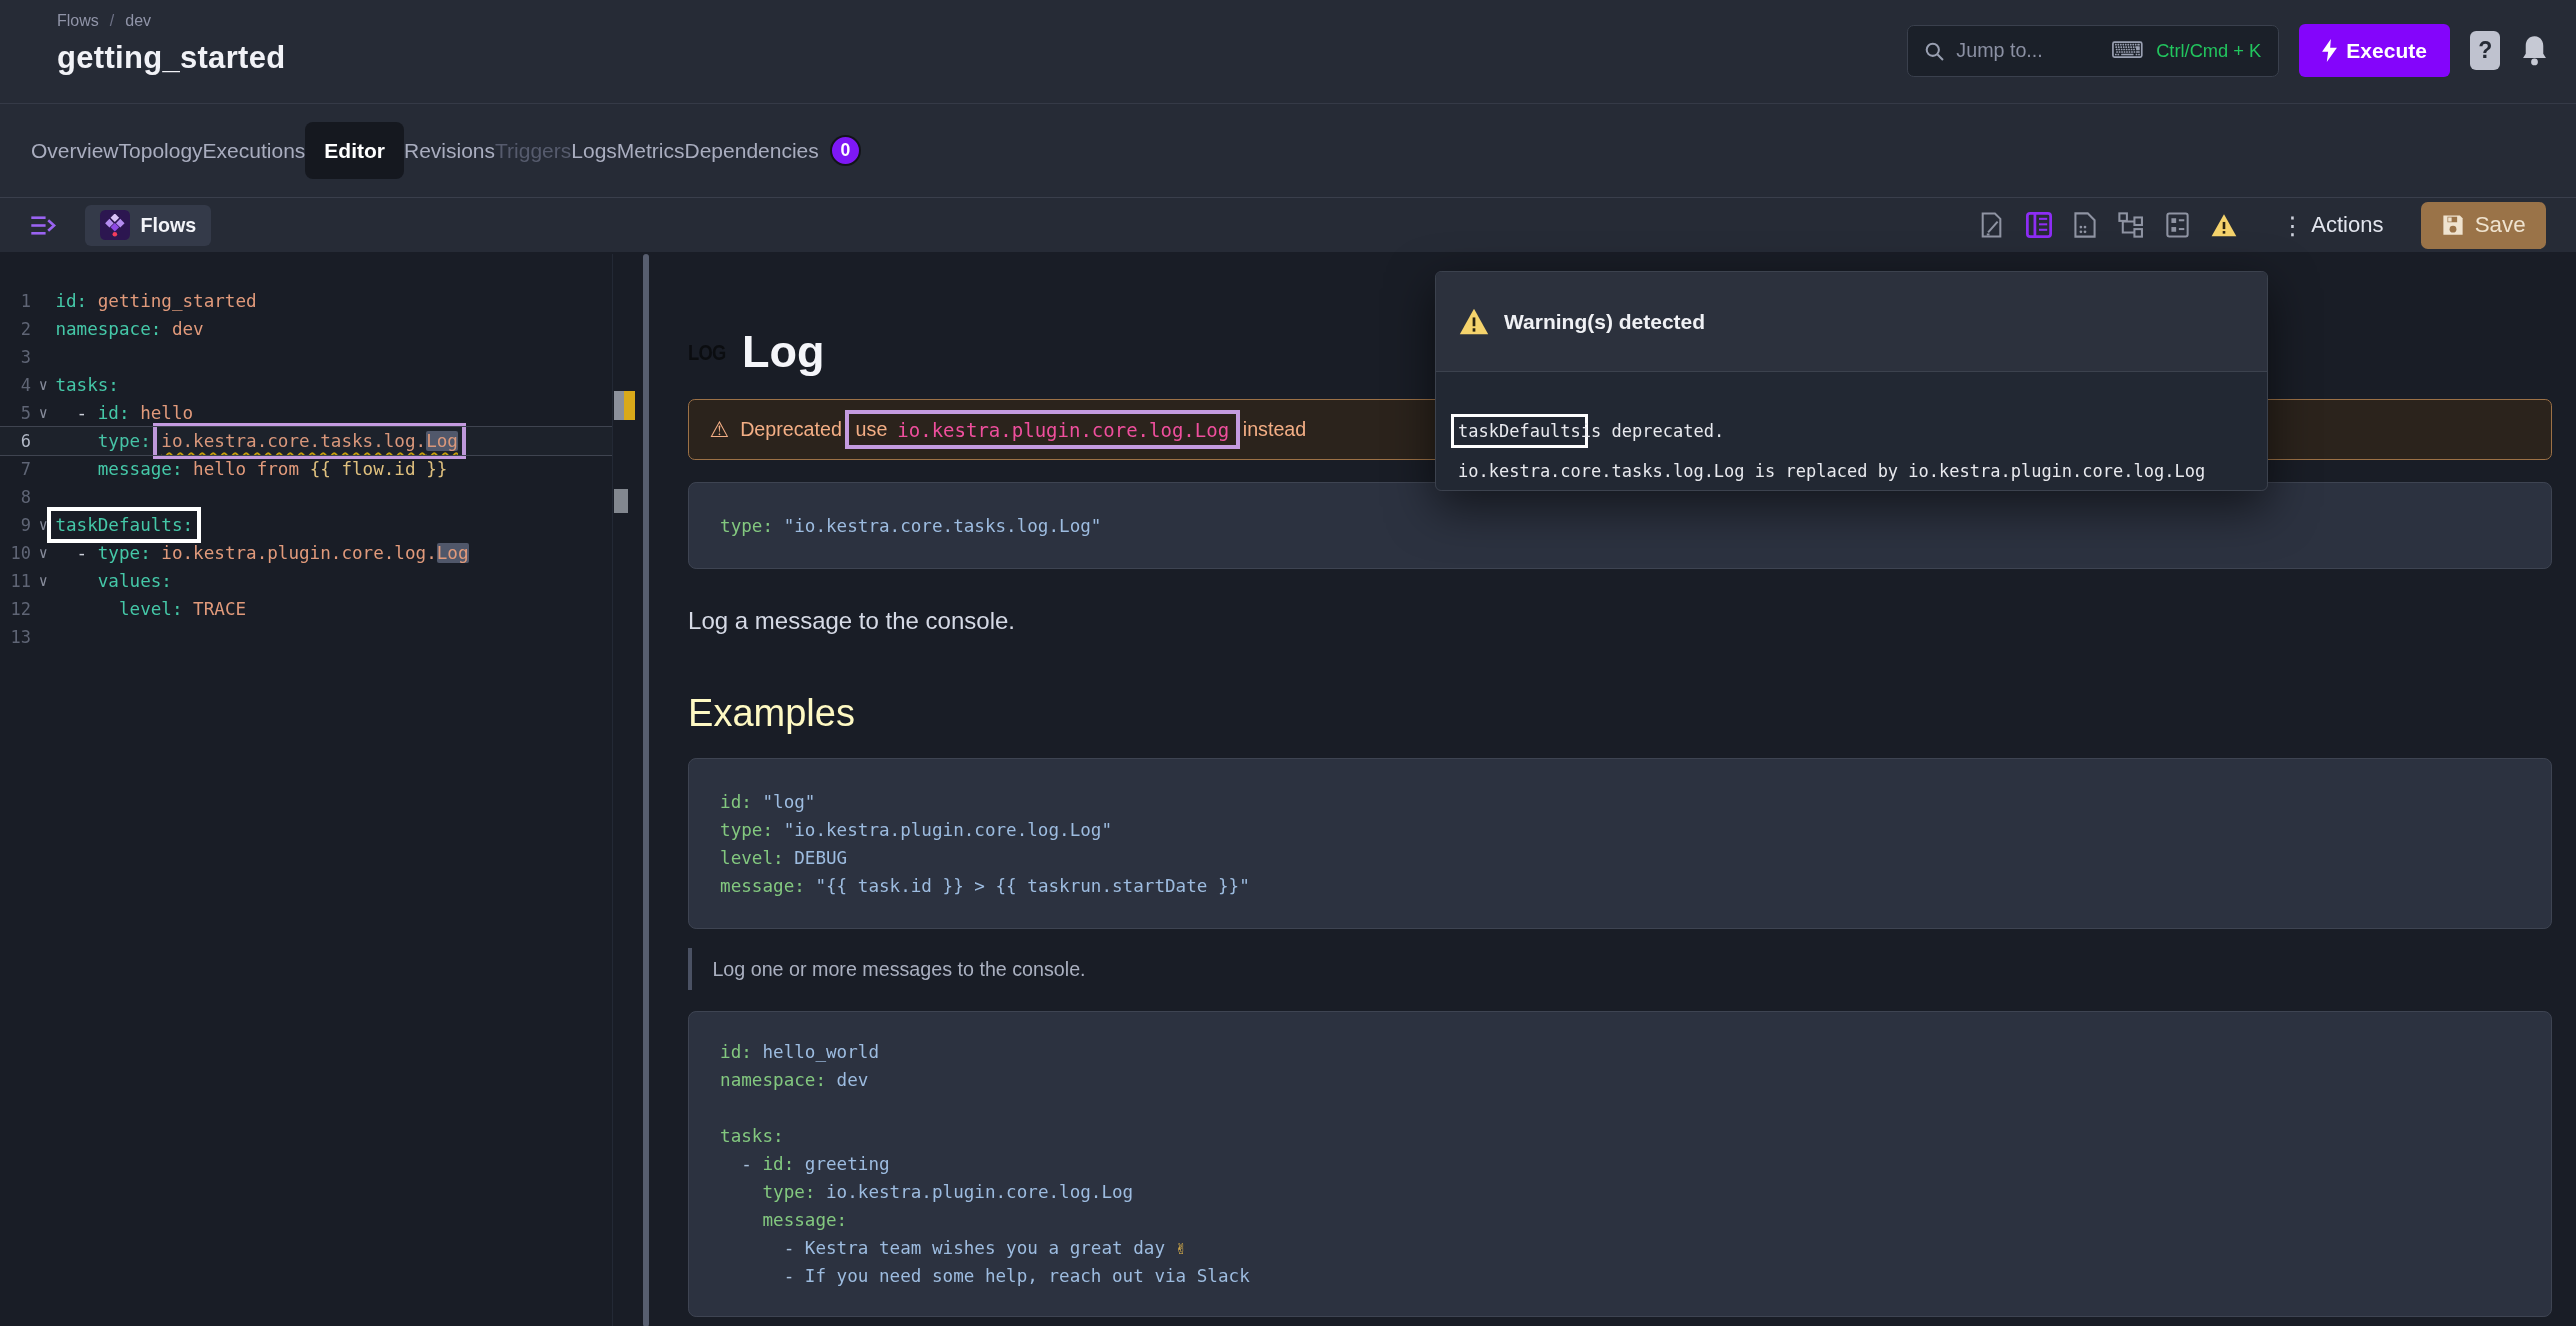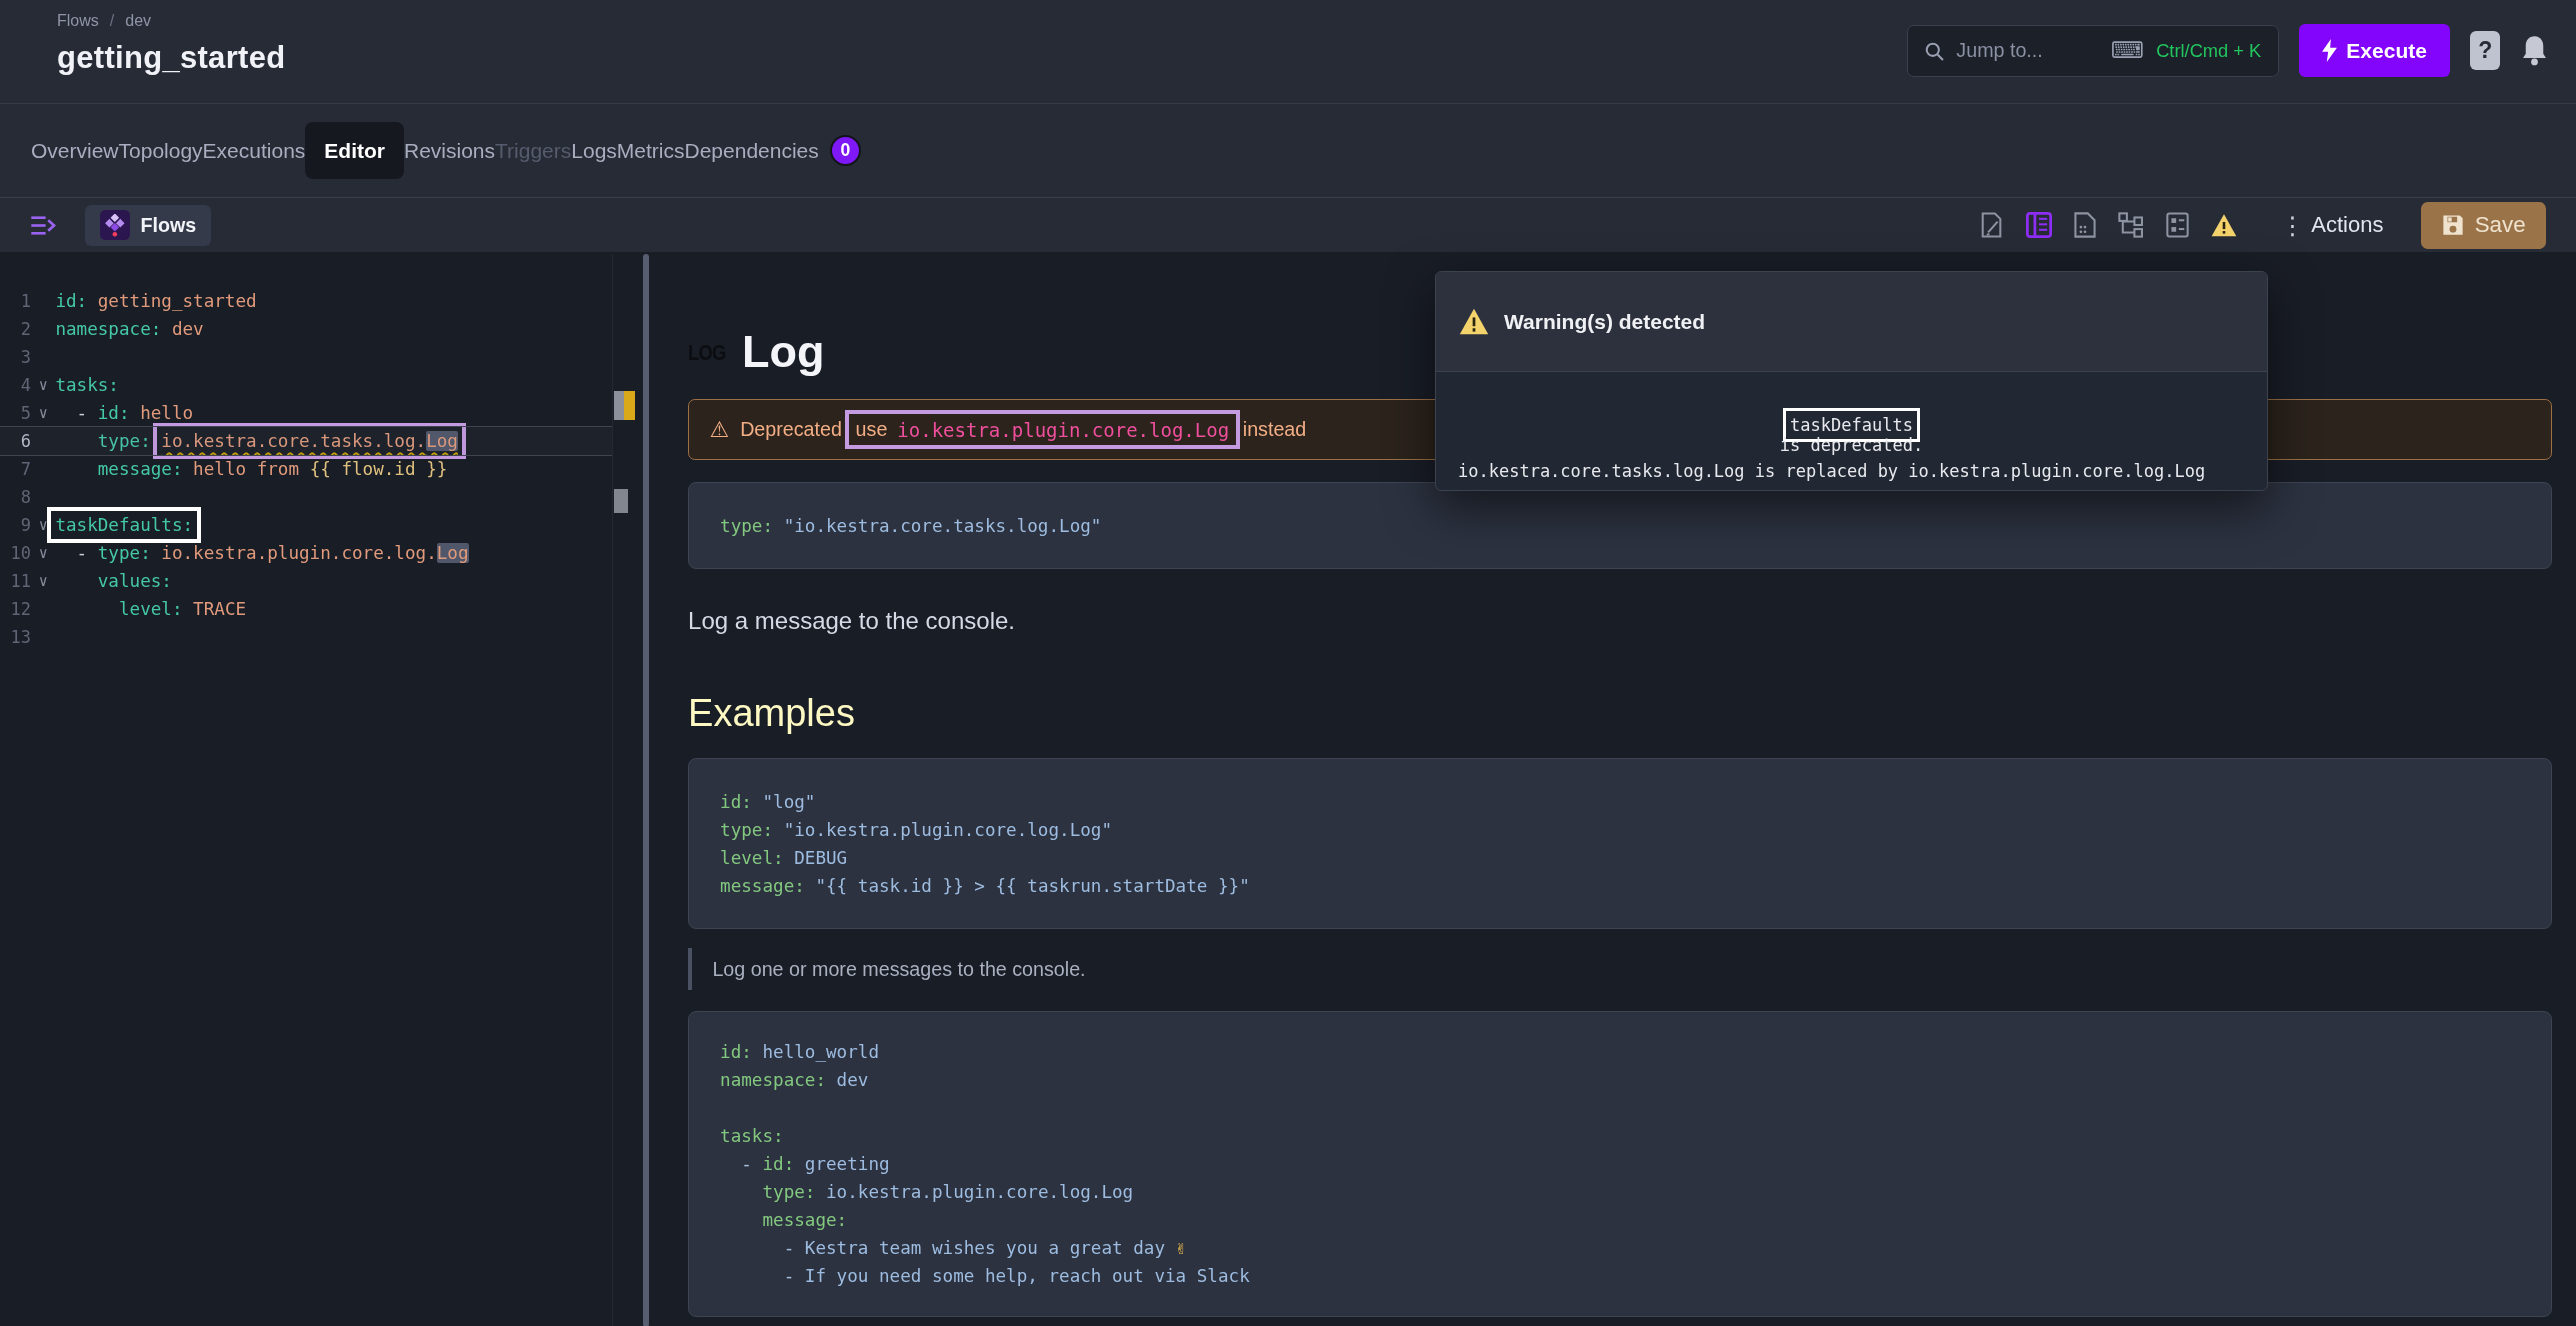--- a/index.html
+++ b/index.html
@@ -100,21 +100,21 @@
   .quote { margin-top:19px; border-left:4.1px solid #4a5163; padding:9.5px 0 9.5px 20.3px; font-size:19.7px; color:#aab0c0; }
   .block-ex2 { margin-top:20.3px; padding:26px 31px; }
 
   
   .popup { position:absolute; left:1435px; top:271px; width:833px; height:220px; background:#222833;
            border:1.4px solid #3c424e; border-radius:6.1px; box-shadow:0 16.3px 47px rgba(0,0,0,0.55); z-index:20; overflow:hidden; }
   .popup-head { height:100px; background:#2c313d; border-bottom:1.4px solid #3c424e; display:flex; align-items:center;
                 padding:0 23px; gap:15px; }
   .popup-head strong { font-size:21px; color:#f0f1f5; }
   .popup-body { padding:43px 22px 0 22px; font-family:"DejaVu Sans Mono", monospace; font-size:17px; color:#e8e9ee; }
-  .popup-body .row1 { display:flex; align-items:center; height:31px;flex-direction:column; }
+  .popup-body .row1 { display:flex; align-items:center; height:31px; }
   .popup-body .row2 { margin-top:11px; height:27px; display:flex; align-items:center; }
   .popup-body .annot-w { outline-width:3.4px; outline-offset:4.1px; }
 
   svg { display:block; }
 </style>
 </head>
 <body>
 
 <div id="app">
 

